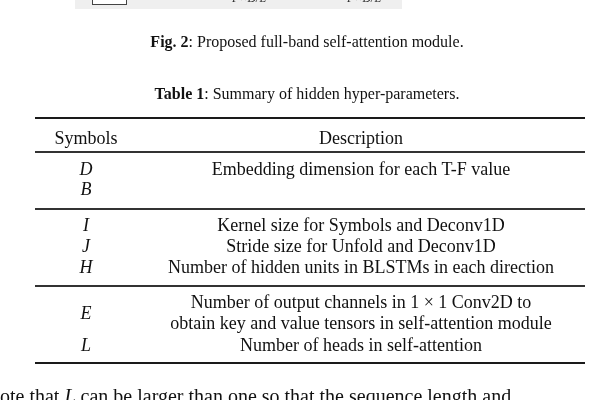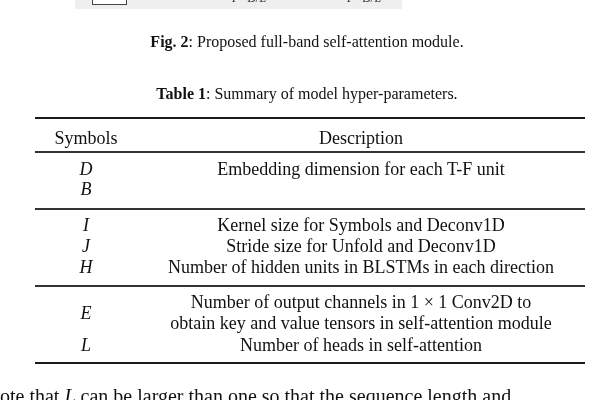--- a/index.html
+++ b/index.html
@@ -109,36 +109,36 @@
   <div class="fig-box"></div>
   <span class="fig-label l1">F×D/L</span>
   <span class="fig-label l2">F×D/L</span>
 </div>
 
 <div class="caption fig-caption">
   <b>Fig. 2</b><span>: Proposed full-band self-attention module.</span>
 </div>
 
 <div class="caption table-caption">
-  <b>Table 1</b><span>: Summary of model hyper-parameters.</span>
+  <b>Table 1</b><span>: Summary of hidden hyper-parameters.</span>
 </div>
 
 <div>
   <div class="rule thick" style="top:117px;"></div>
 
   <div class="row" style="top:128px;">
     <span class="sym header">Symbols</span>
     <span class="desc">Description</span>
   </div>
 
   <div class="rule thin" style="top:151px;"></div>
 
   <div class="row" style="top:159px;">
     <span class="sym">D</span>
-    <span class="desc">Embedding dimension for each T-F unit</span>
+    <span class="desc">Embedding dimension for each T-F value</span>
   </div>
   <div class="row" style="top:179px;">
     <span class="sym">B</span>
   </div>
 
   <div class="rule thin" style="top:208px;"></div>
 
   <div class="row" style="top:215px;">
     <span class="sym">I</span>
     <span class="desc">Kernel size for Symbols and Deconv1D</span>

